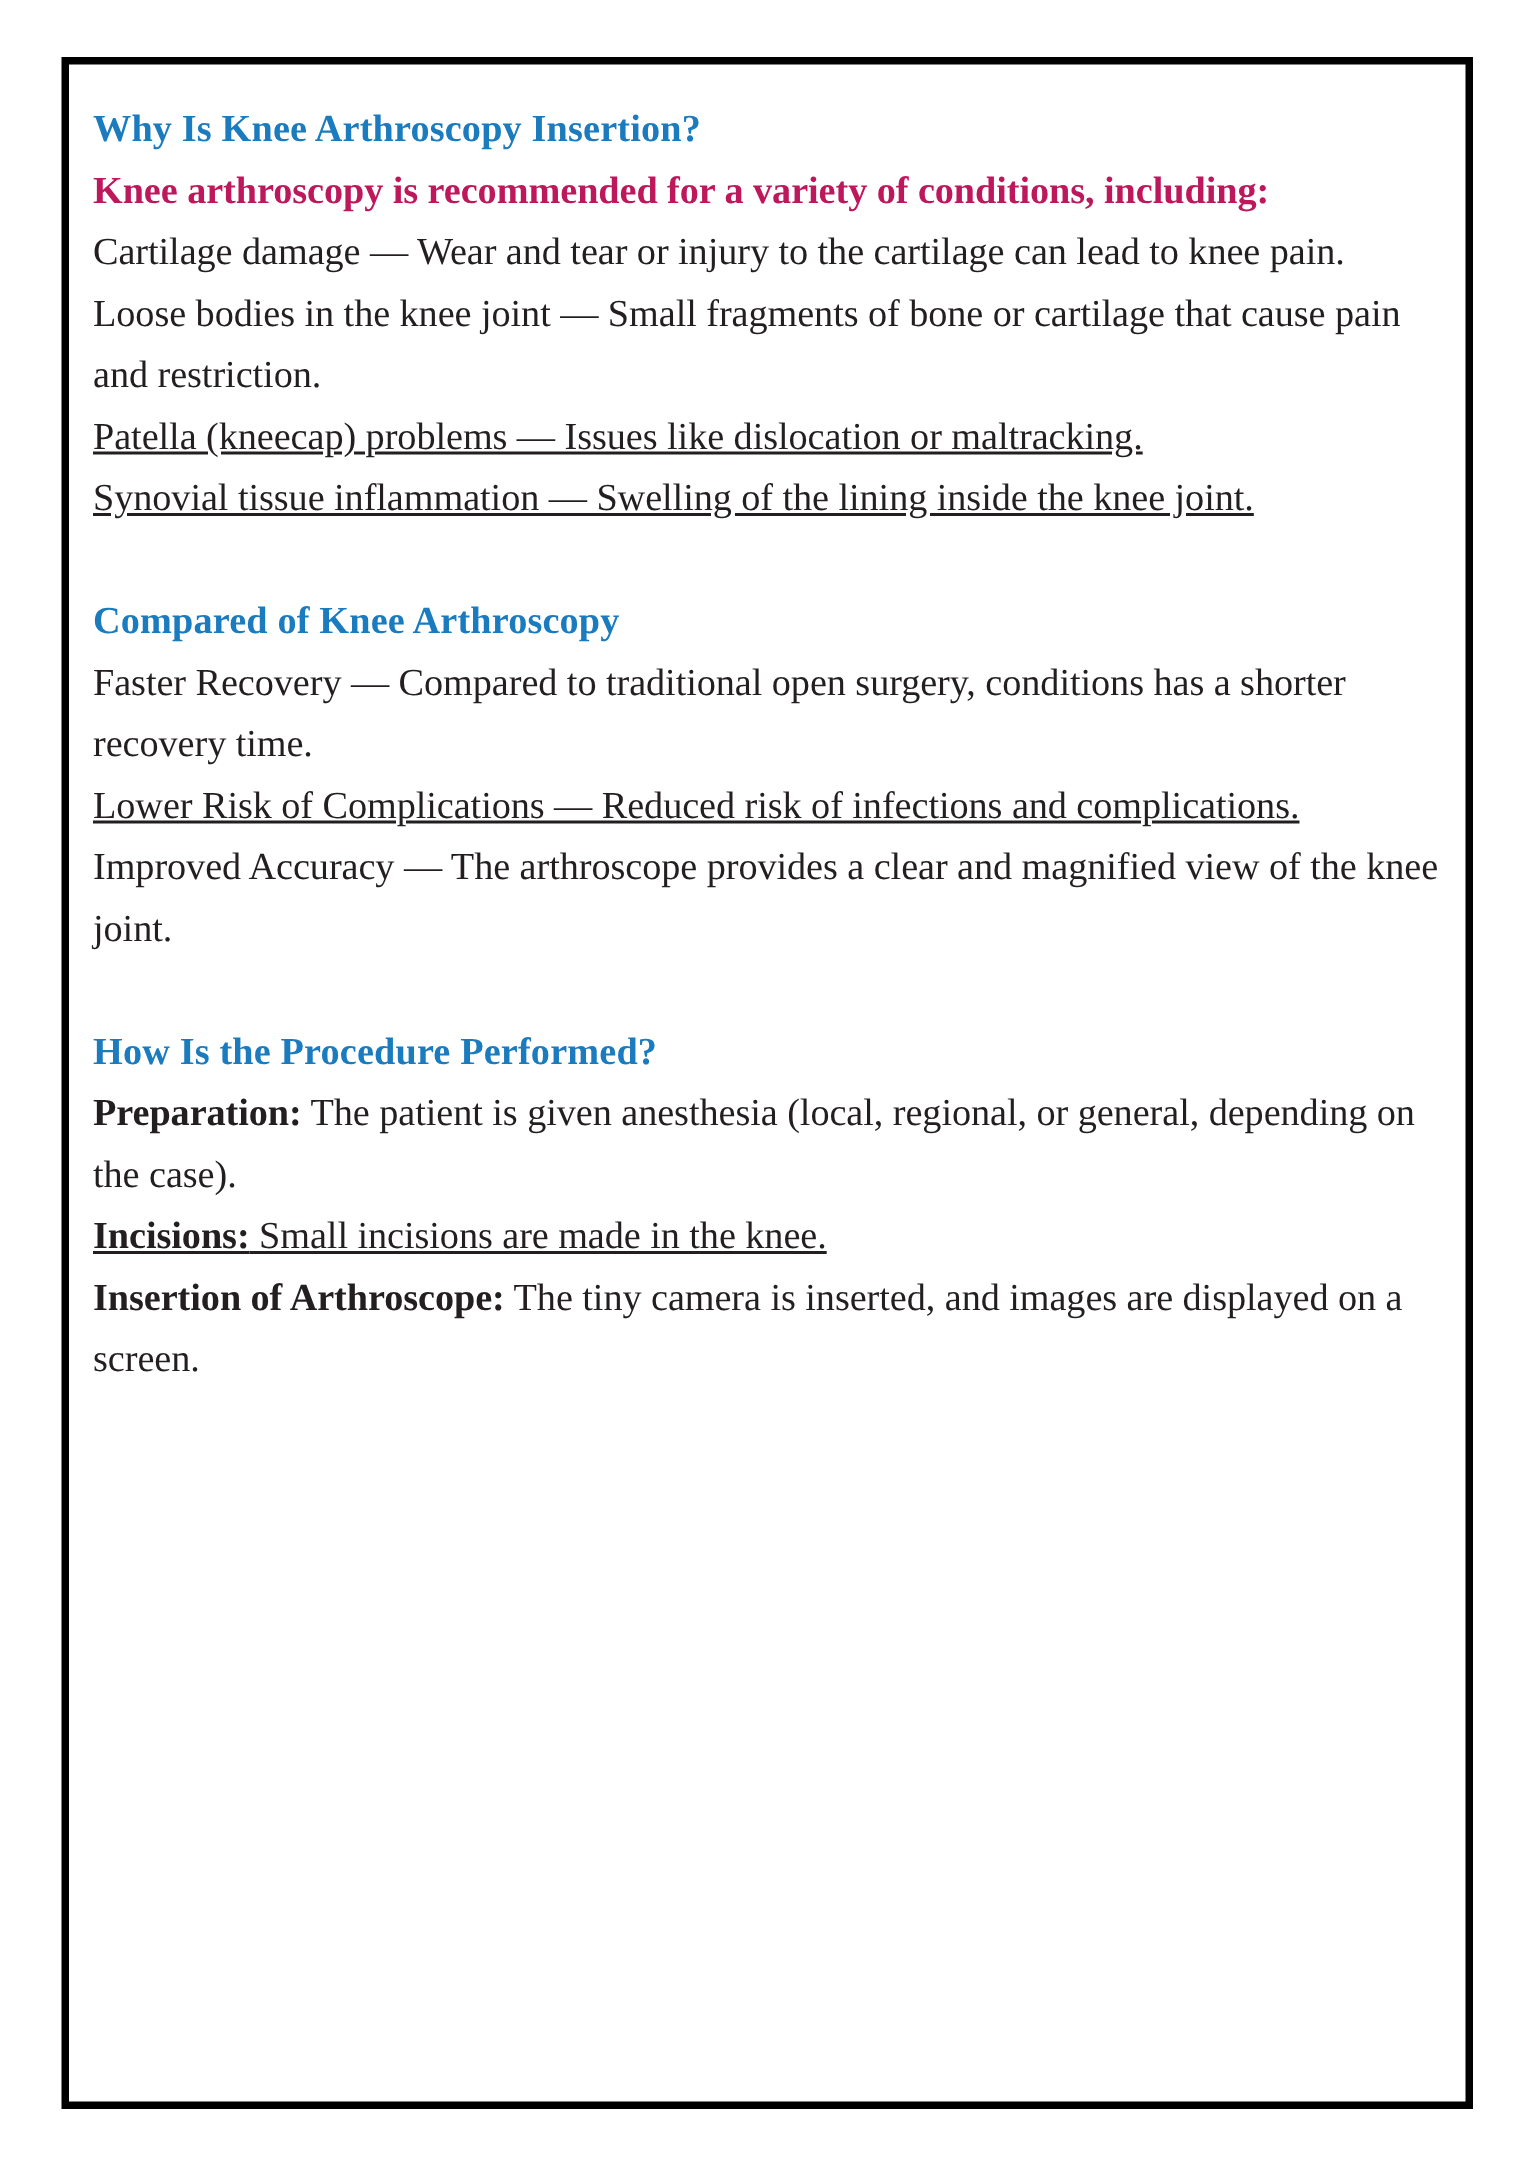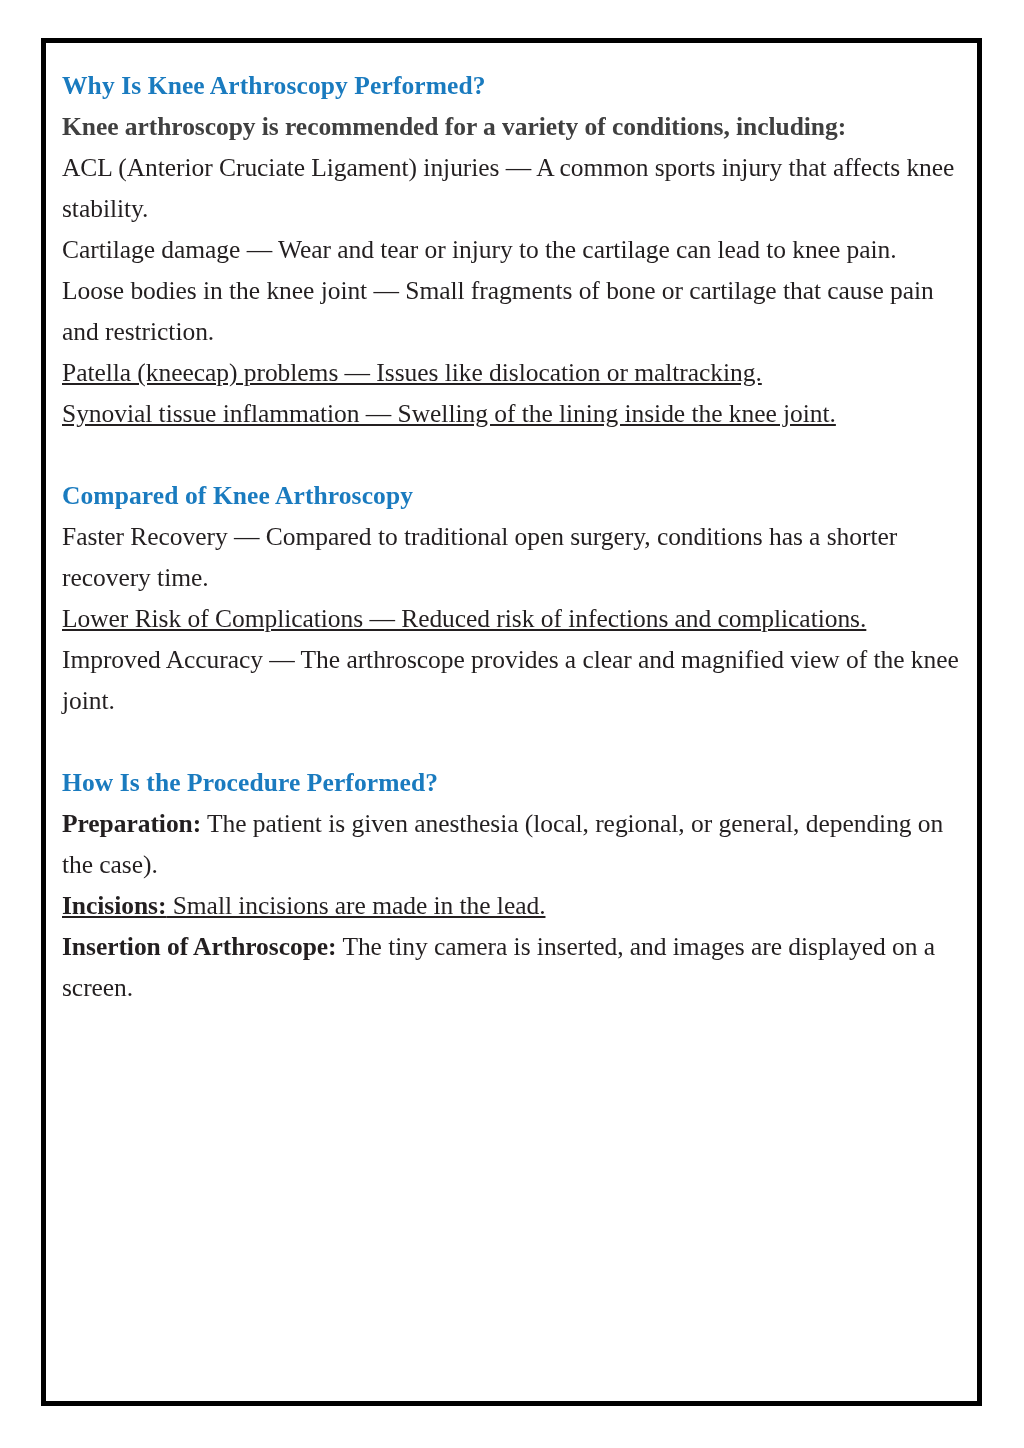--- a/index.html
+++ b/index.html
@@ -46,21 +46,21 @@
     color: #1a7bbf;
     font-weight: bold;
     font-size: 25.5px;
     line-height: 41px;
     margin: 0;
     letter-spacing: 0.1px;
     white-space: nowrap;
   }
 
   .lead-para {
-    color: #404040;
+    color: #be185d;
     font-weight: bold;
     font-size: 25.5px;
     line-height: 41px;
     margin: 0;
     letter-spacing: -0.05px;
   }
 
   .body-para {
     color: #231f20;
     font-weight: normal;
@@ -85,43 +85,42 @@
     text-decoration: underline;
   }
 </style>
 </head>
 <body>
 
 <div class="page">
   <div class="doc-frame">
     <div class="doc-content">
 
-      <h2 class="section-heading">Why Is Knee Arthroscopy Performed?</h2>
+      <h2 class="section-heading">Why Is Knee Arthroscopy Insertion?</h2>
 
       <p class="lead-para">Knee arthroscopy is recommended for a variety of conditions, including:</p>
 
-      <p class="body-para">ACL (Anterior Cruciate Ligament) injuries — A common sports injury that affects knee stability.</p>
       <p class="body-para">Cartilage damage — Wear and tear or injury to the cartilage can lead to knee pain.</p>
       <p class="body-para">Loose bodies in the knee joint — Small fragments of bone or cartilage that cause pain and restriction.</p>
       <p class="body-para nowrap-line">Patella (kneecap) problems — Issues like dislocation or maltracking.</p>
       <p class="body-para nowrap-line">Synovial tissue inflammation — Swelling of the lining inside the knee joint.</p>
 
       <div class="blank-line">&nbsp;</div>
 
       <h2 class="section-heading">Compared of Knee Arthroscopy</h2>
 
       <p class="body-para">Faster Recovery — Compared to traditional open surgery, conditions has a shorter recovery time.</p>
       <p class="body-para nowrap-line">Lower Risk of Complications — Reduced risk of infections and complications.</p>
       <p class="body-para">Improved Accuracy — The arthroscope provides a clear and magnified view of the knee joint.</p>
 
       <div class="blank-line">&nbsp;</div>
 
       <h2 class="section-heading">How Is the Procedure Performed?</h2>
 
       <p class="body-para"><span class="term">Preparation:</span><span> The patient is given anesthesia (local, regional, or general, depending on the case).</span></p>
 
-      <p class="body-para nowrap-line"><span class="term">Incisions:</span><span> Small incisions are made in the lead.</span></p>
+      <p class="body-para nowrap-line"><span class="term">Incisions:</span><span> Small incisions are made in the knee.</span></p>
 
       <p class="body-para"><span class="term">Insertion of Arthroscope:</span><span> The tiny camera is inserted, and images are displayed on a screen.</span></p>
 
     </div>
   </div>
 </div>
 
 </body></html>

